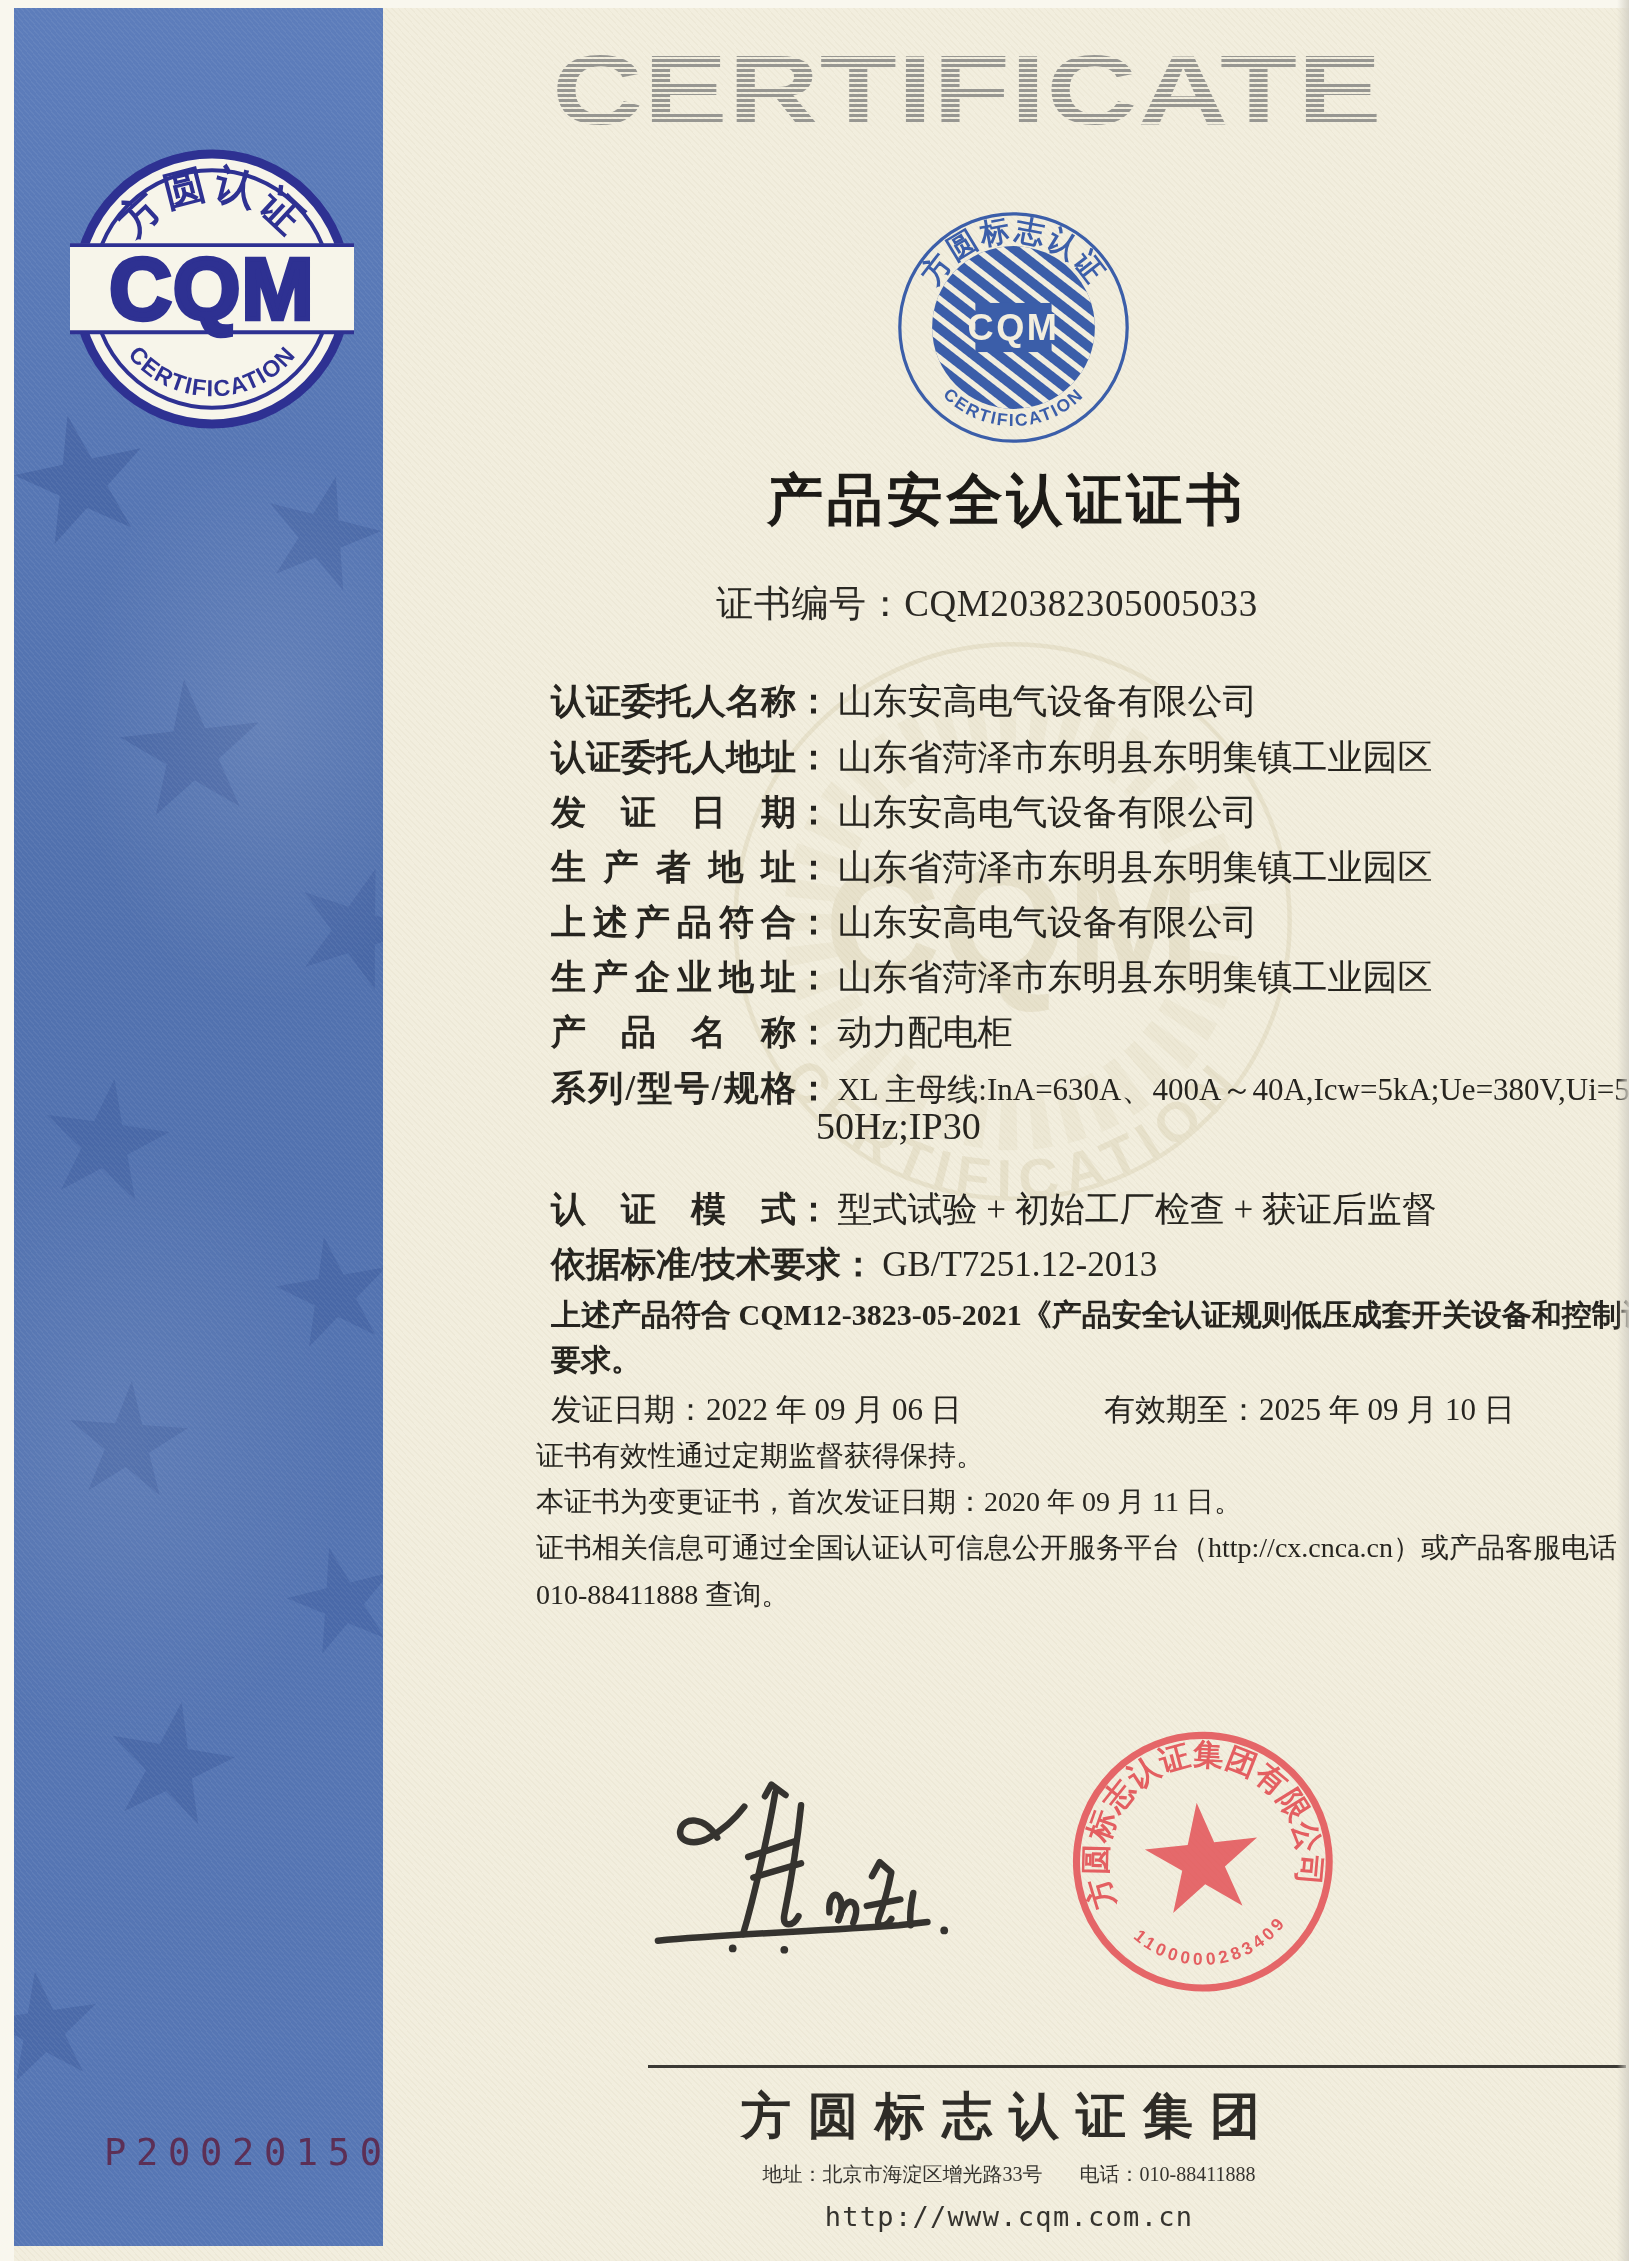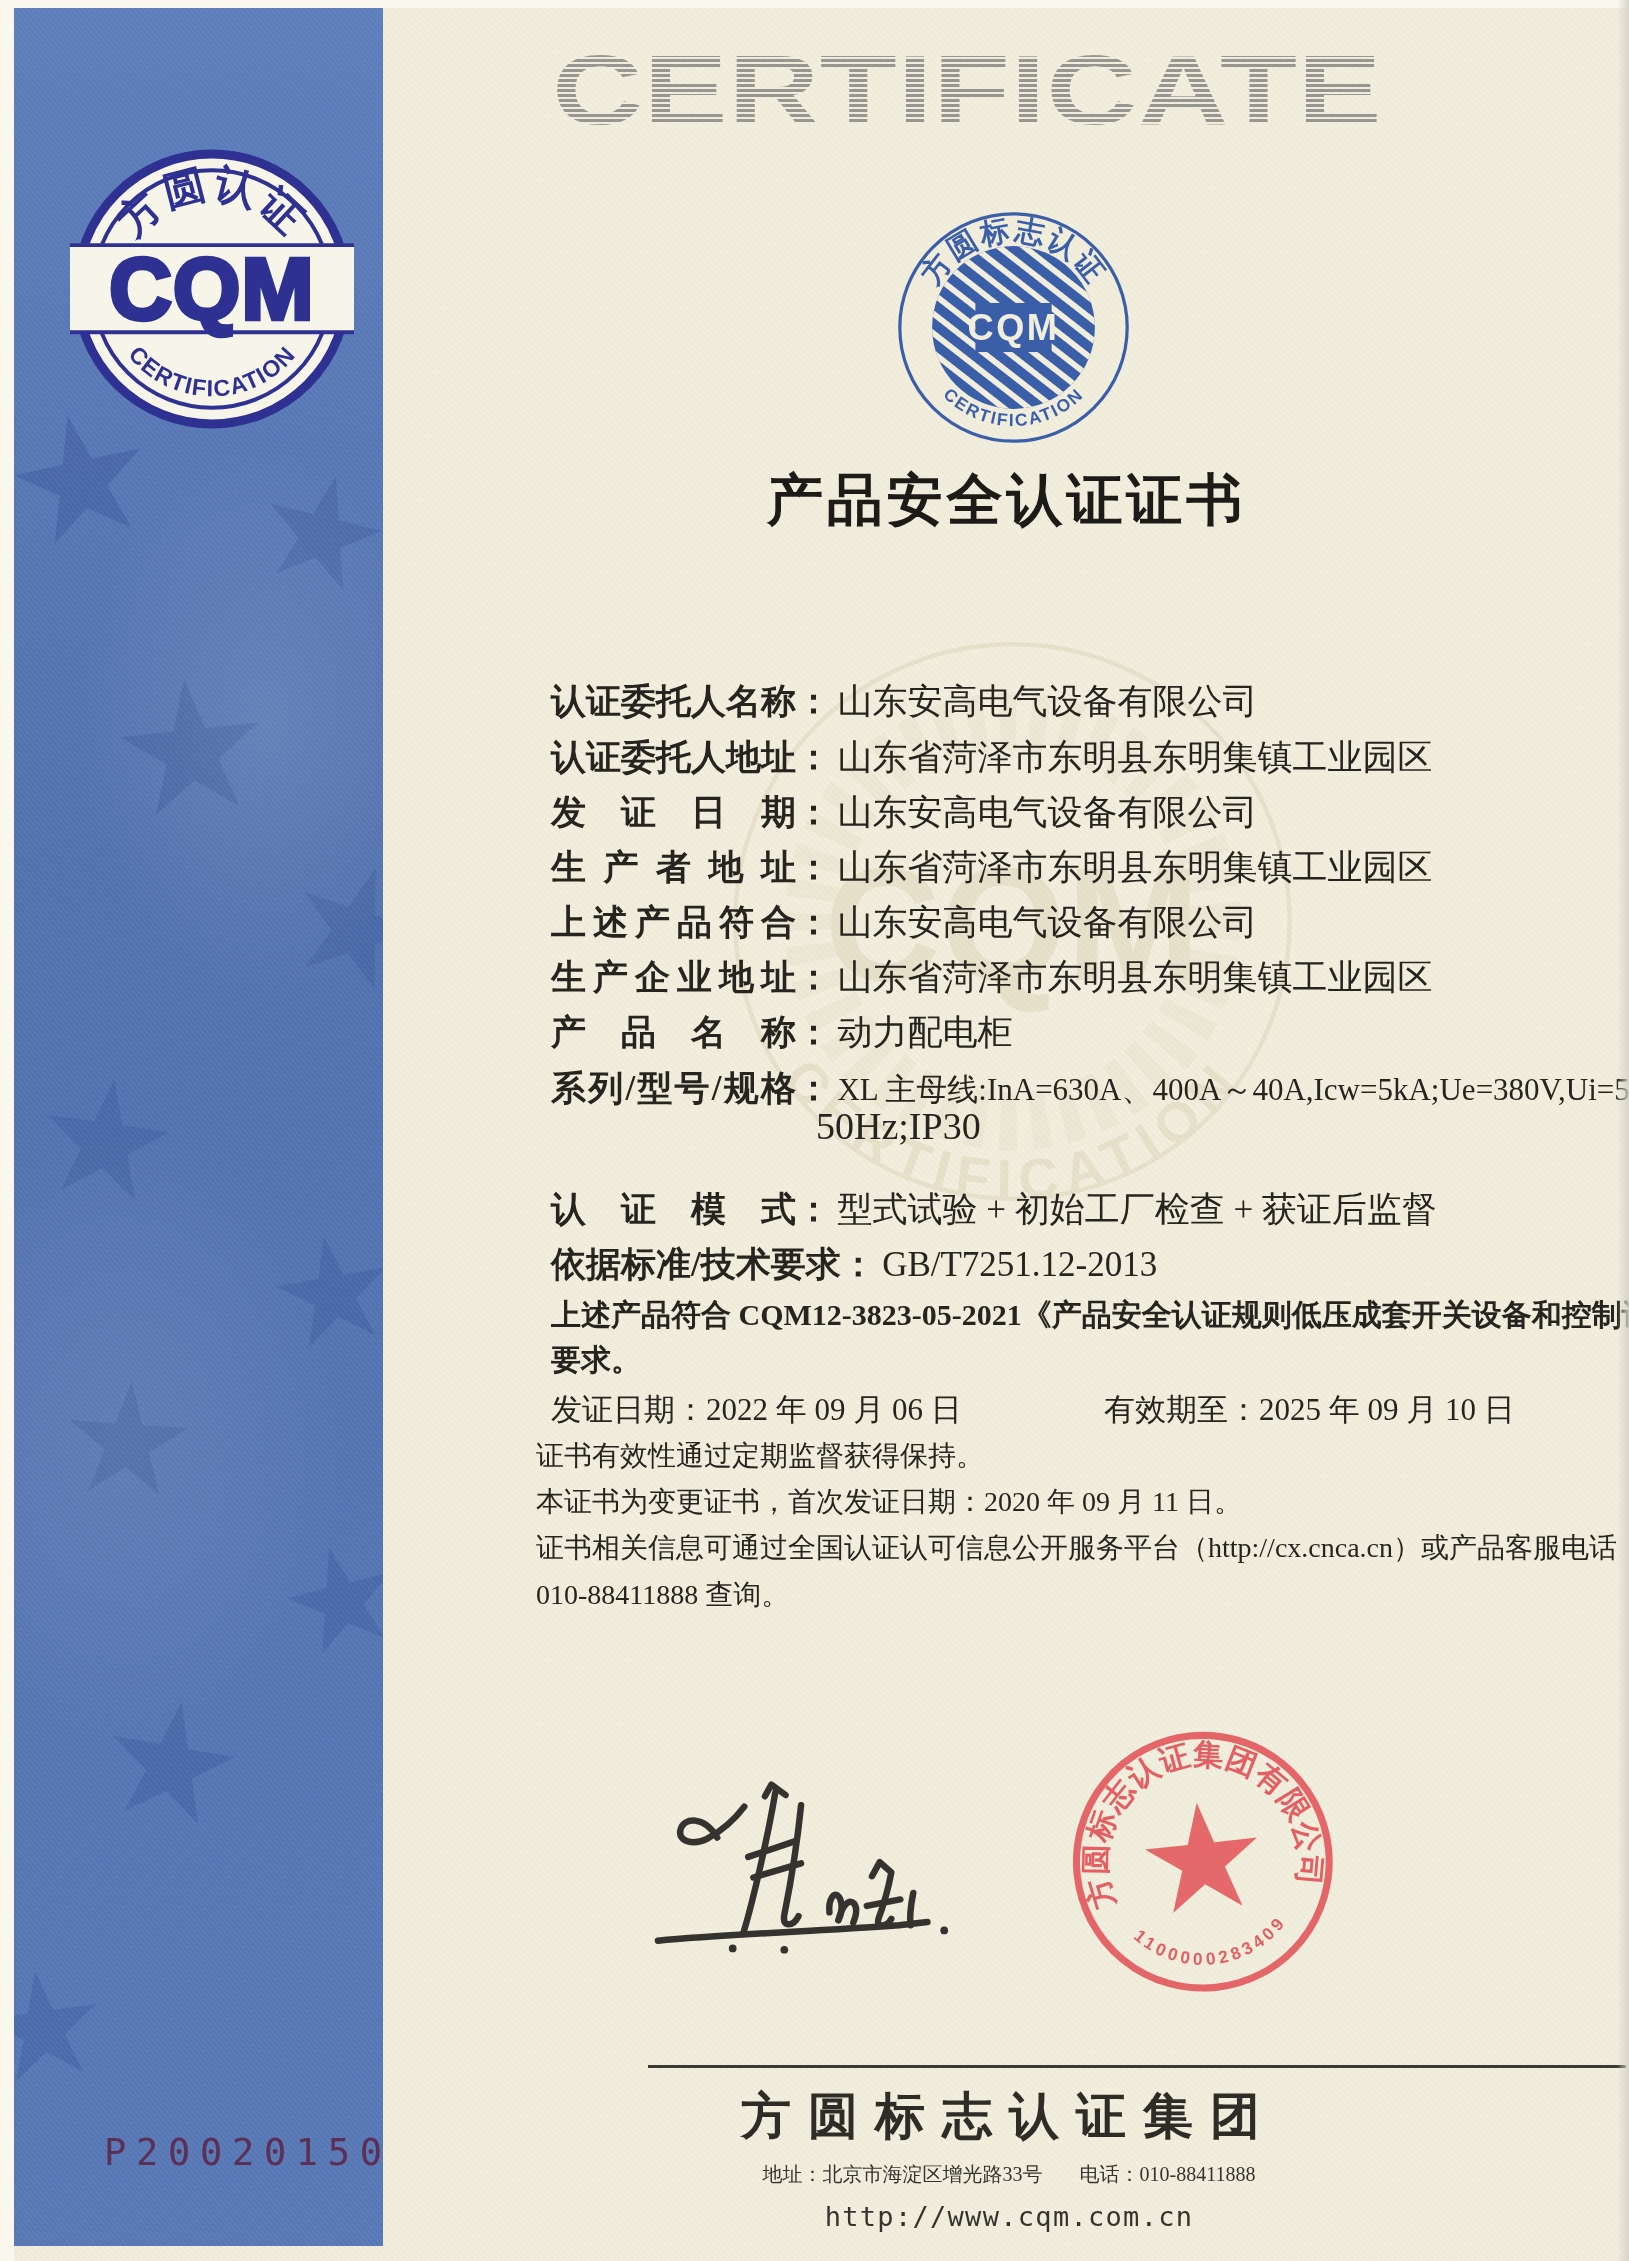--- a/index.html
+++ b/index.html
@@ -165,20 +165,23 @@
         <textPath href="#lcTop" startOffset="50%" text-anchor="middle">方圆标志认证</textPath>
       </text>
       <path id="lcBot" d="M 42,237 A 152,152 0 0 0 328,237" fill="none"></path>
       <text font-size="27" font-weight="700" fill="#3b5ea9" letter-spacing="3">
         <textPath href="#lcBot" startOffset="50%" text-anchor="middle">CERTIFICATION</textPath>
       </text>
     </svg>
 
     <div class="doc-title">产品安全认证证书</div>
 
+    <div class="cert-no-line">
+      <span>证书编号：</span><span>CQM20382305005033</span>
+    </div>
 
     <div class="row" style="top:678px">
       <span class="lbl">认证委托人名称</span><span class="colon">：</span><span class="val">山东安高电气设备有限公司</span>
     </div>
     <div class="row" style="top:734px">
       <span class="lbl">认证委托人地址</span><span class="colon">：</span><span class="val">山东省菏泽市东明县东明集镇工业园区</span>
     </div>
     <div class="row" style="top:789px">
       <span class="lbl">发证日期</span><span class="colon">：</span><span class="val">山东安高电气设备有限公司</span>
     </div>

